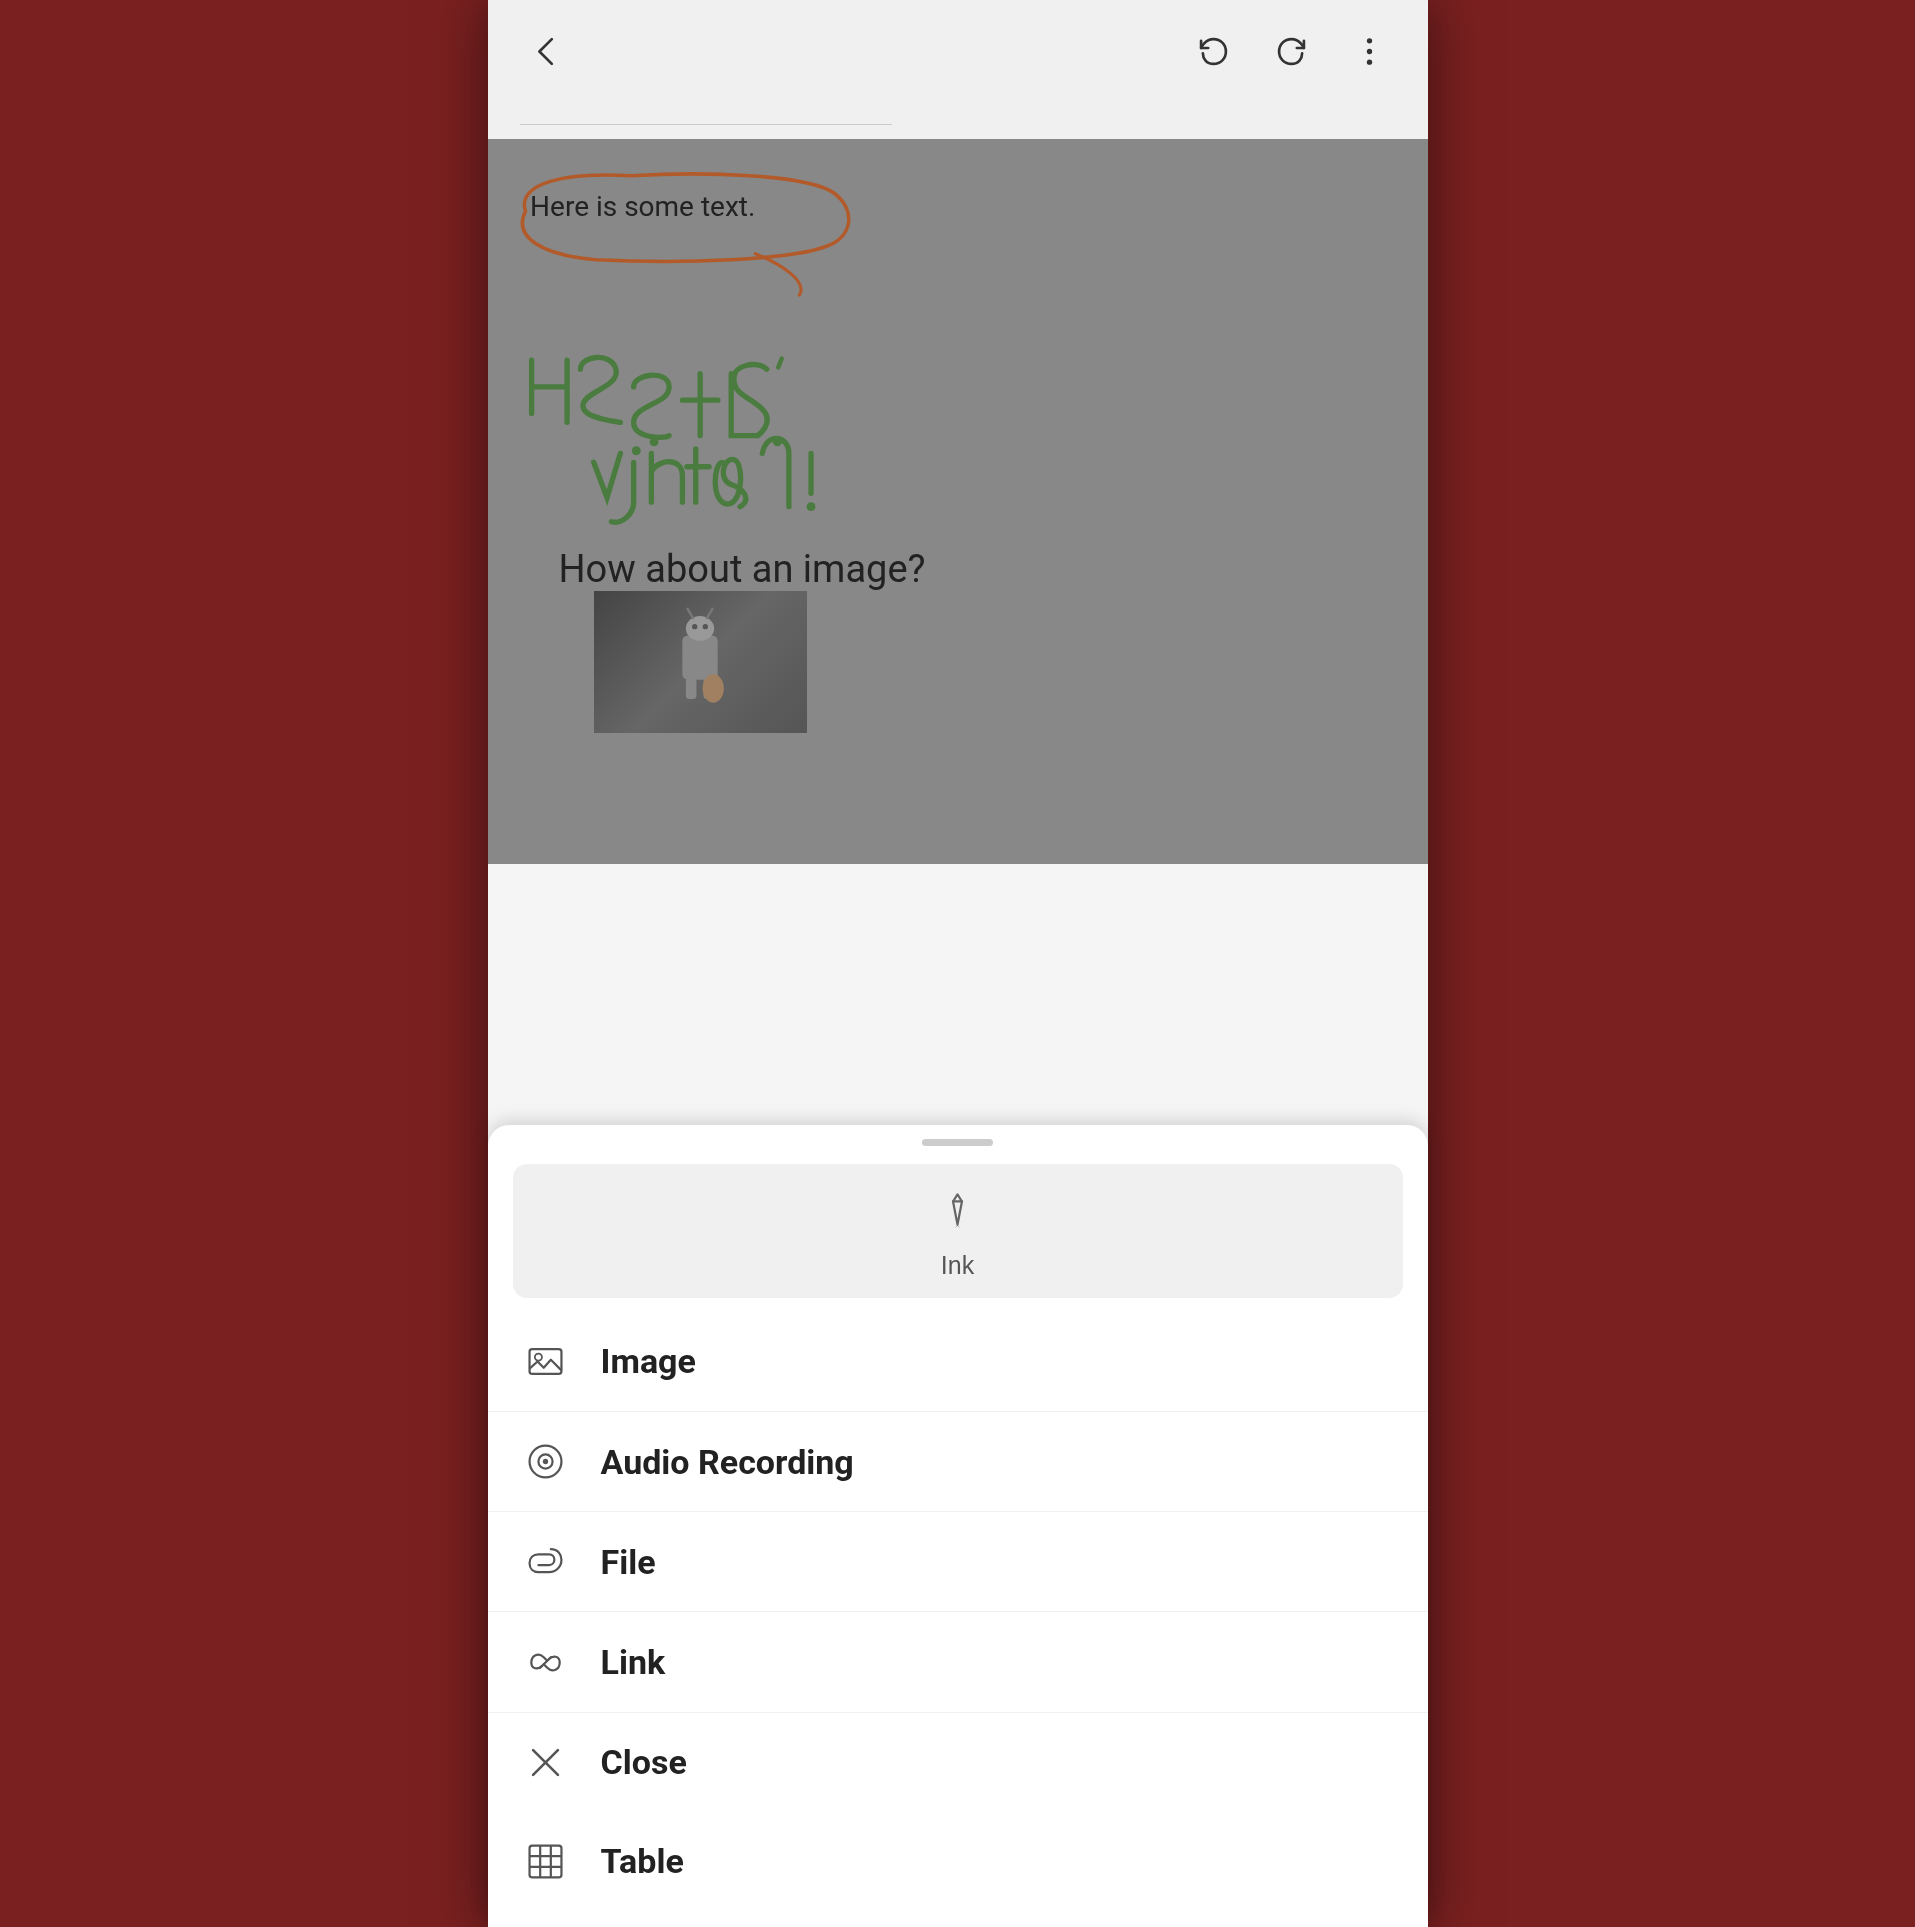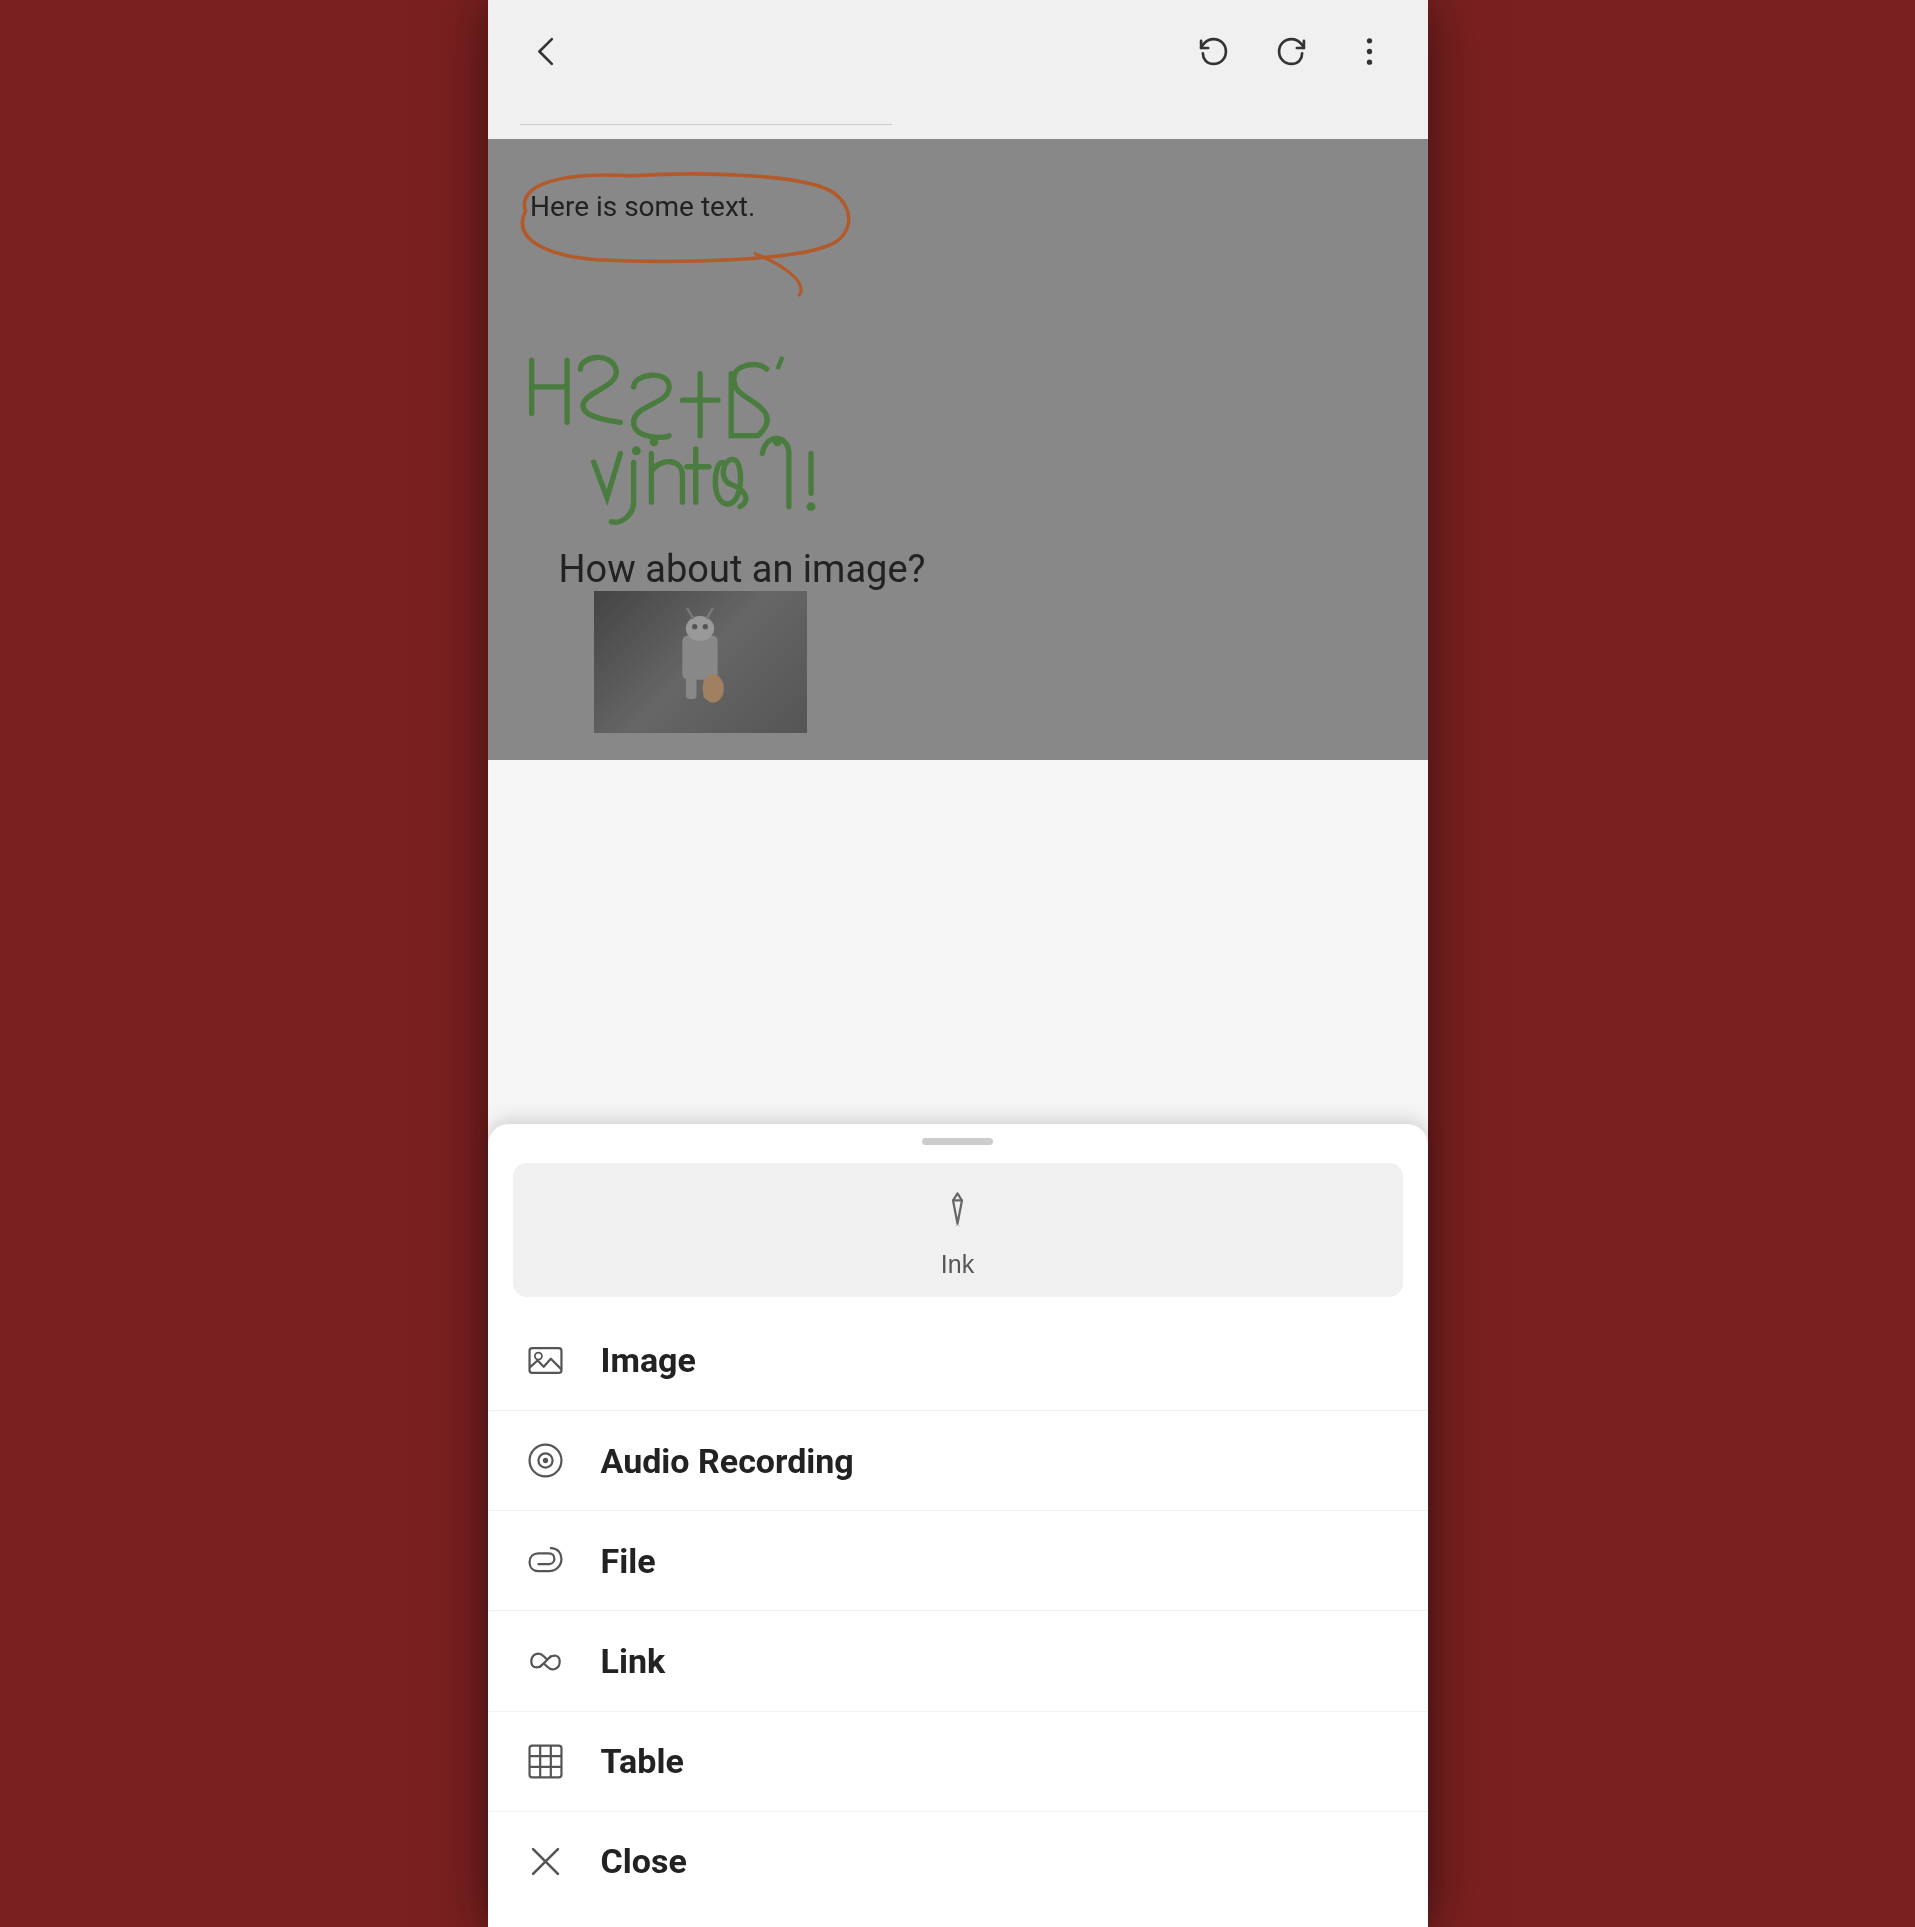--- a/index.html
+++ b/index.html
@@ -229,21 +229,21 @@
           <circle cx="22" cy="34" r="3" fill="#333"></circle>
         </svg>
       </button>
     </div>
   </div>
 
   <div class="note-title-bar">
     <div class="note-title-underline"></div>
   </div>
 
-  <div class="note-area" style="position: relative; height: 621px; flex: none; overflow: hidden;">
+  <div class="note-area" style="position: relative; height: 725px; flex: none; overflow: hidden;">
 
     <div style="position: absolute; top: 44px; left: 32px;">
 
       <svg width="355" height="106" style="position: absolute; top: -16px; left: -12.4px;" viewBox="0 0 400 120">
         <path d="M20 50 C 10 20, 60 5, 140 10 C 220 5, 340 8, 370 30 C 395 50, 390 80, 360 90 C 320 105, 200 110, 100 105 C 40 100, 5 80, 20 50" stroke="#b35a2a" stroke-width="4" fill="none" stroke-linecap="round"></path>
 
         <path d="M280 98 C 310 110, 340 130, 330 145" stroke="#b35a2a" stroke-width="3.5" fill="none" stroke-linecap="round"></path>
       </svg>
       <div style="font-size: 28px; color: #222; padding: 7px 10.6px; position: relative; z-index: 1;">Here is some text.</div>
     </div>
@@ -355,39 +355,39 @@
       <div class="menu-item-icon">
         <svg width="39" height="39" viewBox="0 0 44 44" fill="none">
           <path d="M18 26 C14 30, 6 30, 6 22 C6 14, 14 10, 20 16 L24 20" stroke="#555" stroke-width="2.5" stroke-linecap="round" fill="none"></path>
           <path d="M26 18 C30 14, 38 14, 38 22 C38 30, 30 34, 24 28 L20 24" stroke="#555" stroke-width="2.5" stroke-linecap="round" fill="none"></path>
           <line x1="16" y1="28" x2="28" y2="16" stroke="#555" stroke-width="2.5" stroke-linecap="round"></line>
         </svg>
       </div>
       <span class="menu-item-label">Link</span>
     </div>
 
+    <div class="menu-item" style="border-bottom: none;">
+      <div class="menu-item-icon">
+        <svg width="39" height="39" viewBox="0 0 44 44" fill="none">
+          <line x1="8" y1="8" x2="36" y2="36" stroke="#555" stroke-width="3" stroke-linecap="round"></line>
+          <line x1="36" y1="8" x2="8" y2="36" stroke="#555" stroke-width="3" stroke-linecap="round"></line>
+        </svg>
+      </div>
+      <span class="menu-item-label">Close</span>
+    </div>
+
     <div class="menu-item">
       <div class="menu-item-icon">
         <svg width="39" height="39" viewBox="0 0 44 44" fill="none">
           <rect x="4" y="4" width="36" height="36" rx="3" stroke="#555" stroke-width="2.5" fill="none"></rect>
           <line x1="4" y1="16" x2="40" y2="16" stroke="#555" stroke-width="2.5"></line>
           <line x1="4" y1="28" x2="40" y2="28" stroke="#555" stroke-width="2.5"></line>
           <line x1="16" y1="4" x2="16" y2="40" stroke="#555" stroke-width="2.5"></line>
           <line x1="28" y1="4" x2="28" y2="40" stroke="#555" stroke-width="2.5"></line>
         </svg>
       </div>
       <span class="menu-item-label">Table</span>
     </div>
 
-    <div class="menu-item" style="border-bottom: none;">
-      <div class="menu-item-icon">
-        <svg width="39" height="39" viewBox="0 0 44 44" fill="none">
-          <line x1="8" y1="8" x2="36" y2="36" stroke="#555" stroke-width="3" stroke-linecap="round"></line>
-          <line x1="36" y1="8" x2="8" y2="36" stroke="#555" stroke-width="3" stroke-linecap="round"></line>
-        </svg>
-      </div>
-      <span class="menu-item-label">Close</span>
-    </div>
-
   </div>
 
 </div>
 
 
 </body></html>

